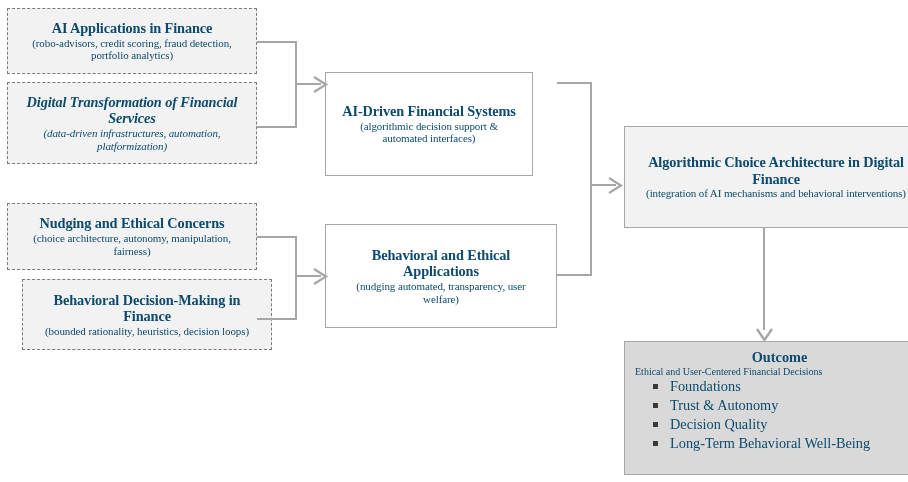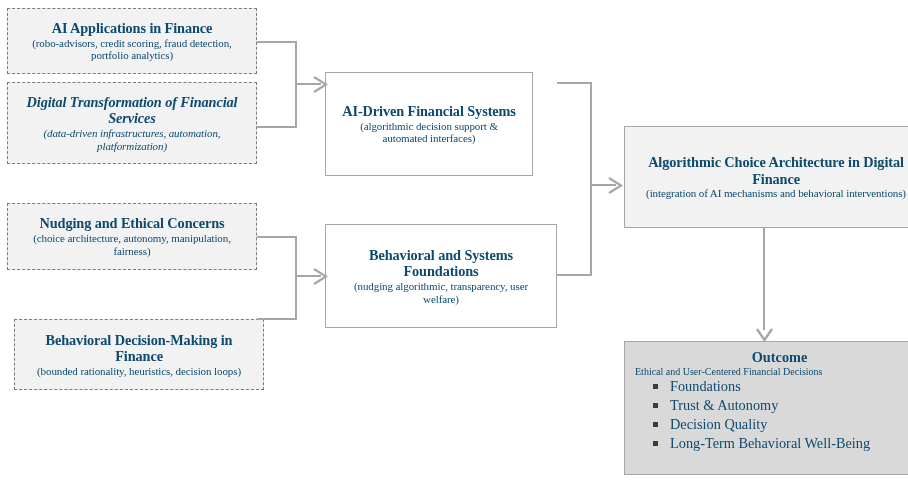--- a/index.html
+++ b/index.html
@@ -122,33 +122,33 @@
   <div class="box input" style="left:7px; top:82px; width:250px; height:82px;font-style:italic;">
     <div class="ttl">Digital Transformation of Financial Services</div>
     <div class="sub">(data-driven infrastructures, automation, platformization)</div>
   </div>
 
   <div class="box input" style="left:7px; top:203px; width:250px; height:67px;">
     <div class="ttl">Nudging and Ethical Concerns</div>
     <div class="sub">(choice architecture, autonomy, manipulation, fairness)</div>
   </div>
 
-  <div class="box input" style="left:14px; top:279px; width:250px; height:71px;margin-top:40px;">
+  <div class="box input" style="left:22px; top:279px; width:250px; height:71px;">
     <div class="ttl">Behavioral Decision-Making in Finance</div>
     <div class="sub">(bounded rationality, heuristics, decision loops)</div>
   </div>
 
   <div class="box process" style="left:325px; top:32px; width:208px; height:104px;margin-top:40px;">
     <div class="ttl">AI-Driven Financial Systems</div>
     <div class="sub">(algorithmic decision support &amp; automated interfaces)</div>
   </div>
 
   <div class="box process" style="left:325px; top:224px; width:232px; height:104px;">
-    <div class="ttl">Behavioral and Systems Foundations</div>
-    <div class="sub">(nudging algorithmic, transparency, user welfare)</div>
+    <div class="ttl">Behavioral and Ethical Applications</div>
+    <div class="sub">(nudging automated, transparency, user welfare)</div>
   </div>
 
   <div class="box synthesis" style="left:624px; top:126px; width:304px; height:102px;">
     <div class="ttl">Algorithmic Choice Architecture in Digital Finance</div>
     <div class="sub">(integration of AI mechanisms and behavioral interventions)</div>
   </div>
 
   <div class="box outcome" style="left:624px; top:341px; width:311px; height:134px;">
     <div class="oc-head">Outcome</div>
     <div class="oc-sub">Ethical and User-Centered Financial Decisions</div>

